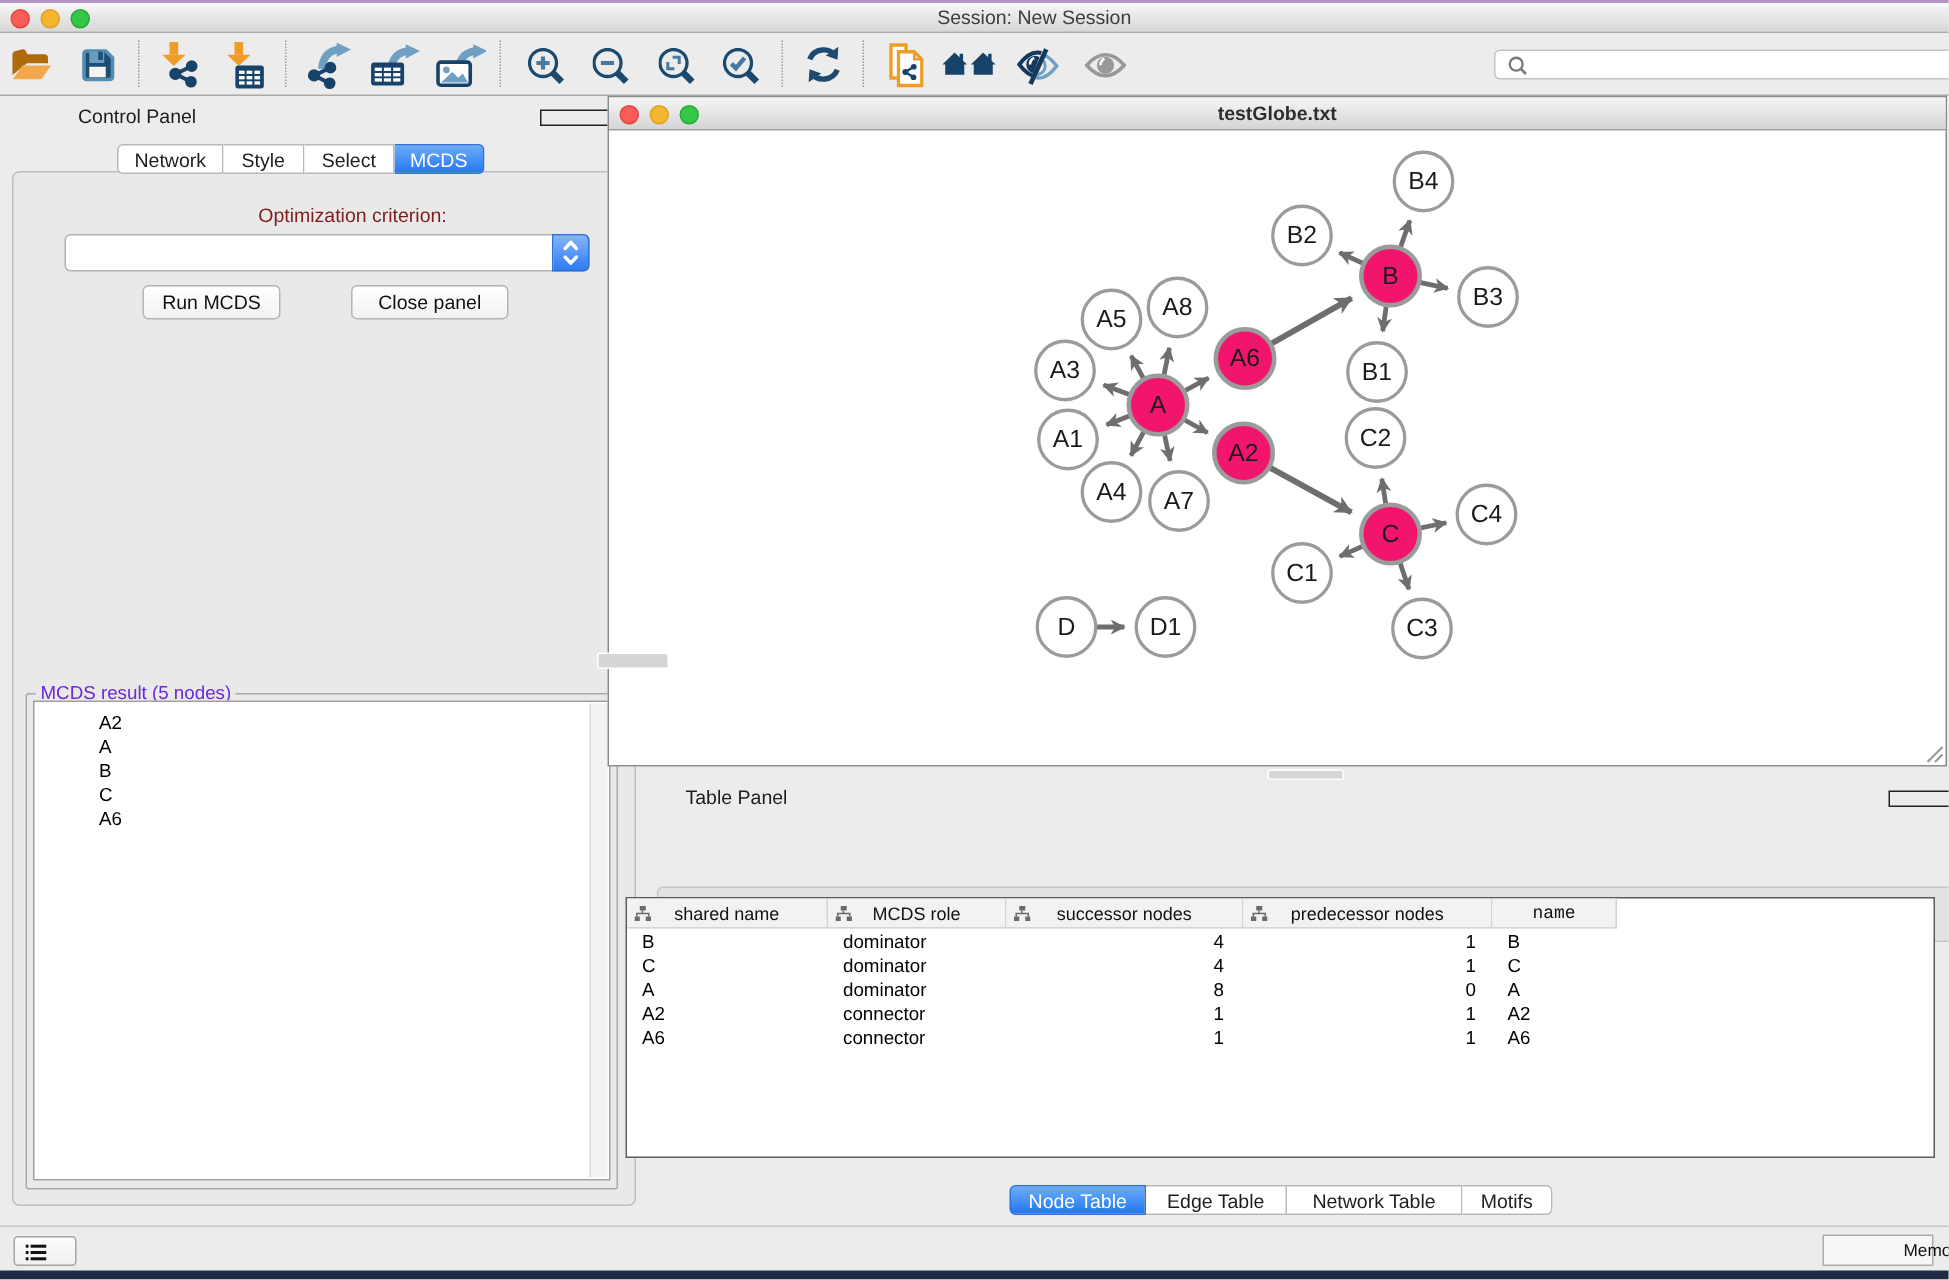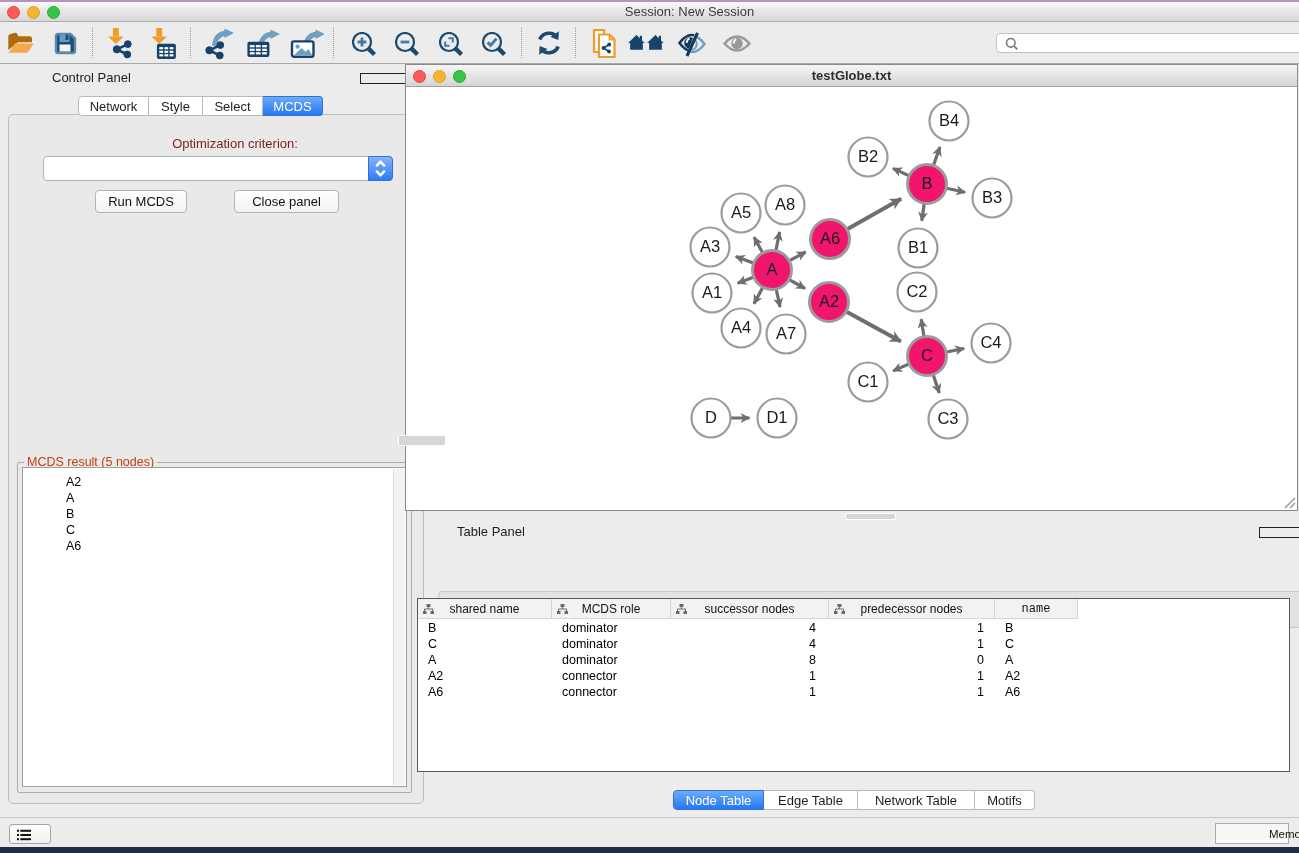--- a/index.html
+++ b/index.html
@@ -22,21 +22,21 @@
 .tab{background:#fff;border:1px solid #b9b9b9;border-left:none;color:#1d1d1d;display:flex;align-items:center;justify-content:center;box-sizing:border-box;}
 .tab.first{border-left:1px solid #b9b9b9;border-radius:4px 0 0 4px;}
 .tab.last{border-radius:0 4px 4px 0;}
 .tab.sel{background:linear-gradient(#6cacf8,#2477f3);border-color:#2f71d4;color:#fff;}
 #optlabel{left:8px;top:136px;width:374px;text-align:center;font-size:13px;color:#7f1d1d;}
 #dropdown{left:43px;top:156px;width:308px;height:23px;background:#fff;border:1px solid #b2b2b2;border-radius:4px;}
 #dropdown .txt{position:absolute;left:0;top:0;width:276px;text-align:center;font-size:13px;line-height:23px;color:#111;}
 #dropdown .cap{position:absolute;right:-1px;top:-1px;width:23px;height:23px;border:1px solid #2f71d4;border-radius:0 4px 4px 0;background:linear-gradient(#85b4fa,#2d7bf5);}
 .btn{position:absolute;height:21px;background:linear-gradient(#ffffff,#f2f2f2);border:1px solid #b5b5b5;border-radius:4px;font-size:13px;color:#111;display:flex;align-items:center;justify-content:center;}
 #groupbox{left:17px;top:462px;width:353px;height:329px;border:1px solid #ababab;border-radius:2px;}
-#grouplegend{left:24px;top:455px;background:#e9e9e9;padding:0 3px;font-size:12.5px;color:#c2410c;}
+#grouplegend{left:24px;top:455px;background:#e9e9e9;padding:0 3px;font-size:12.5px;color:#6d28d9;}
 #mcdslist{left:22px;top:467px;width:343px;height:318px;background:#fff;border:1px solid #9e9e9e;font-size:12.5px;color:#000;}
 #mcdslist .sb{position:absolute;right:1px;top:1px;width:11px;height:316px;background:#f3f3f3;border-left:1px solid #dcdcdc;}
 #mcdslist div.item{padding-left:3px;height:16px;line-height:16px;}
 #mcdslist .pad{height:6px;}
 
 #netwin{left:405px;top:64px;width:893px;height:447px;background:#fff;border:1px solid #8a8a8a;box-sizing:border-box;}
 #nettitle{position:absolute;left:0;top:0;width:100%;height:21px;background:linear-gradient(#f5f5f5,#e9e9e9 40%,#d4d4d4);border-bottom:1px solid #a0a0a0;}
 #nettitle .title{width:100%;text-align:center;font-size:13px;color:#2e2e2e;line-height:21px;font-weight:bold;}
 #graph{position:absolute;left:1px;top:24px;}
 #graph text{font-size:16.5px;fill:#1a1a1a;text-anchor:middle;font-family:"Liberation Sans",sans-serif;}

